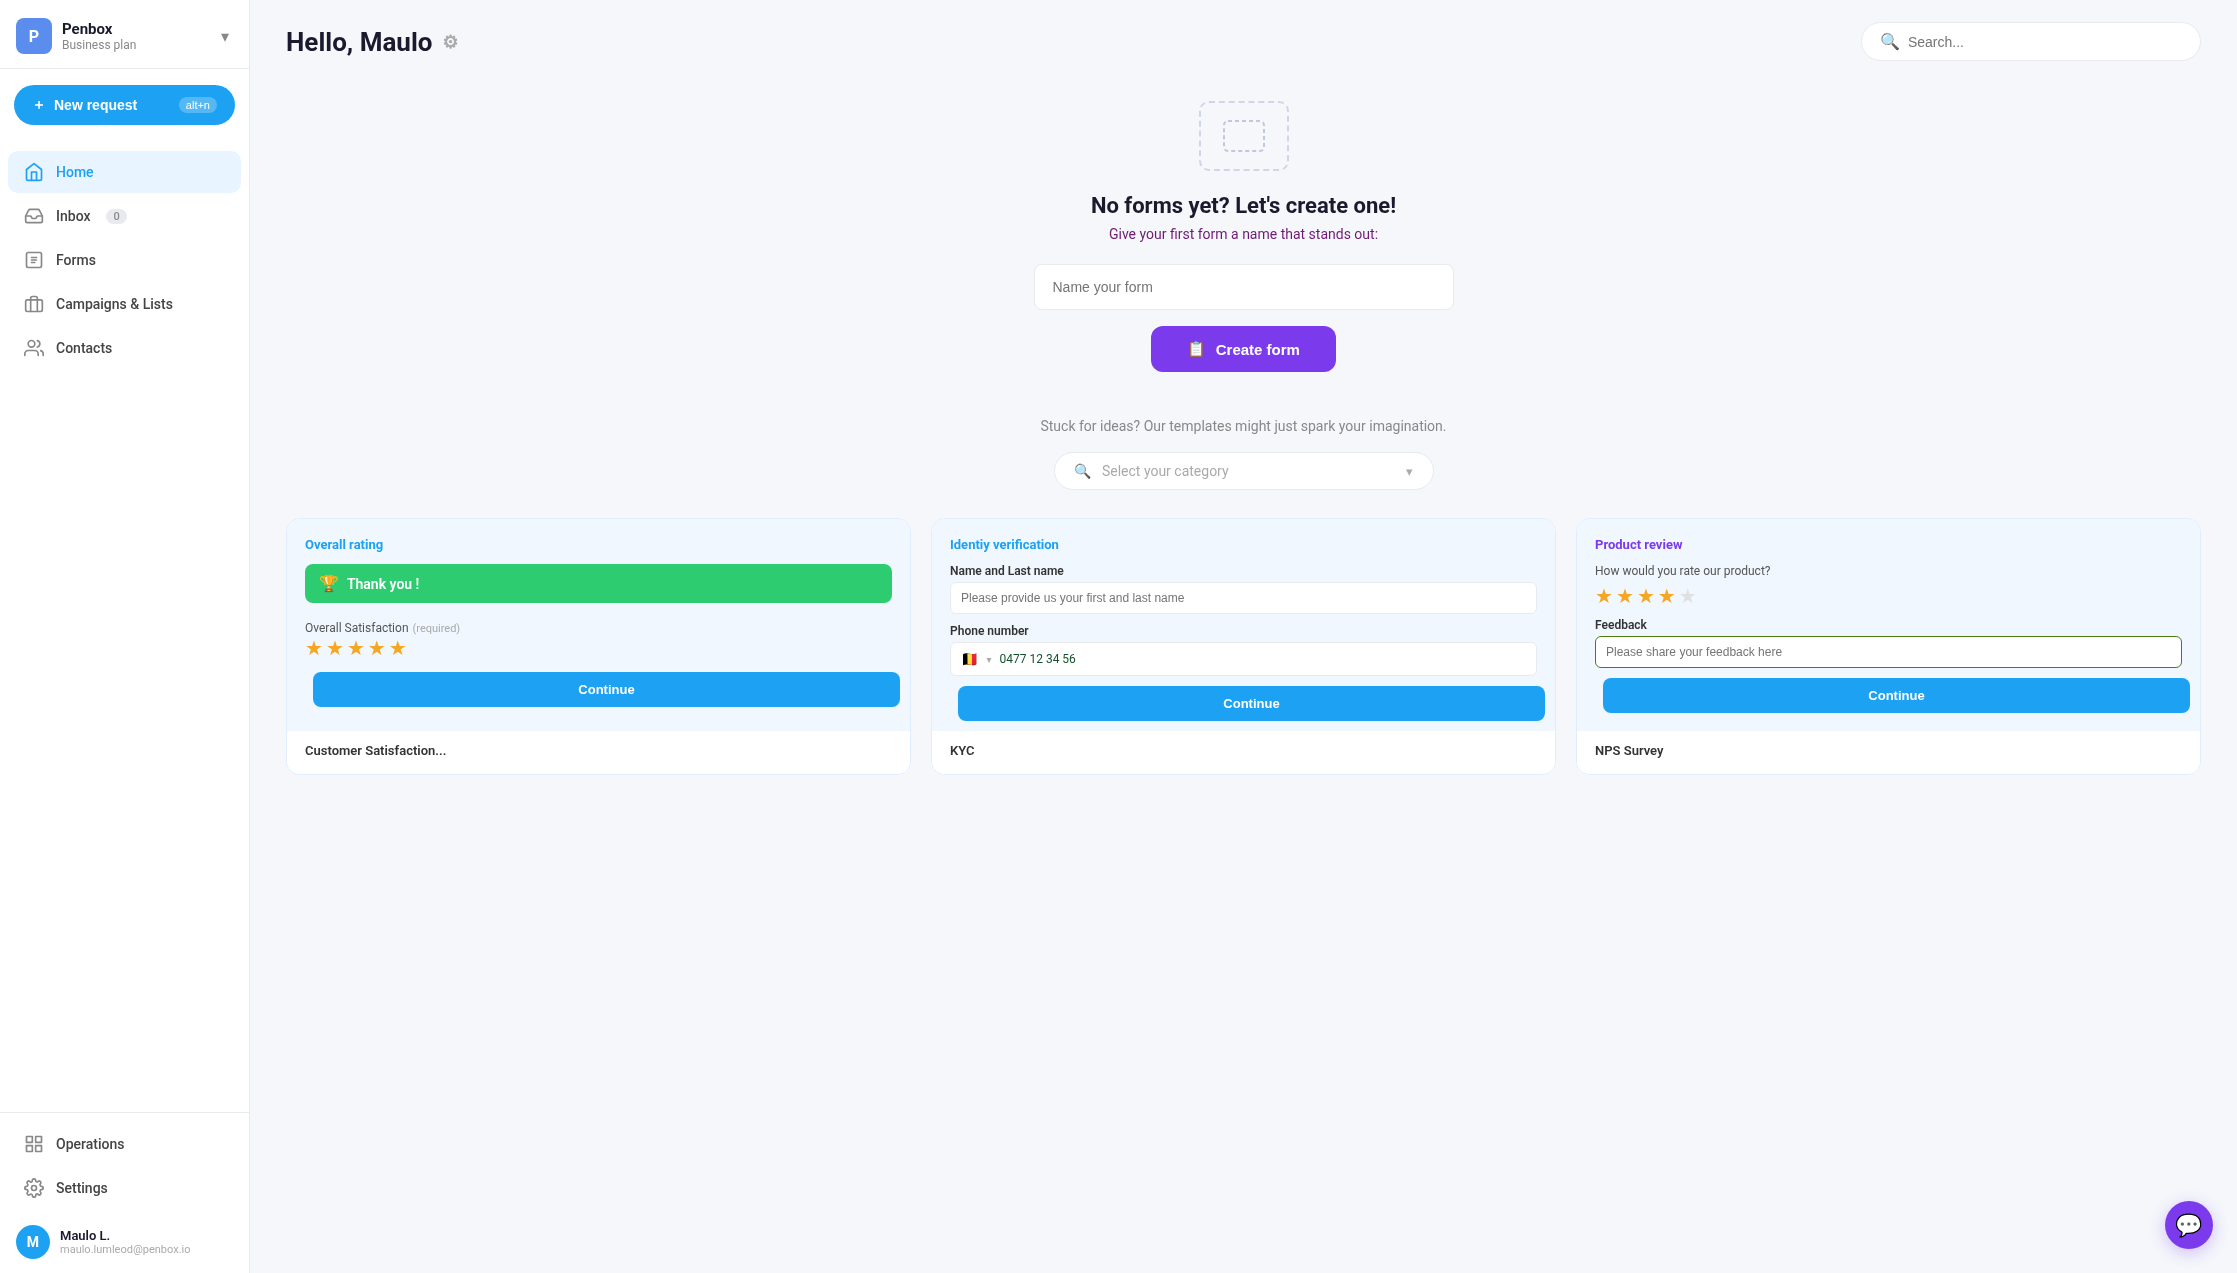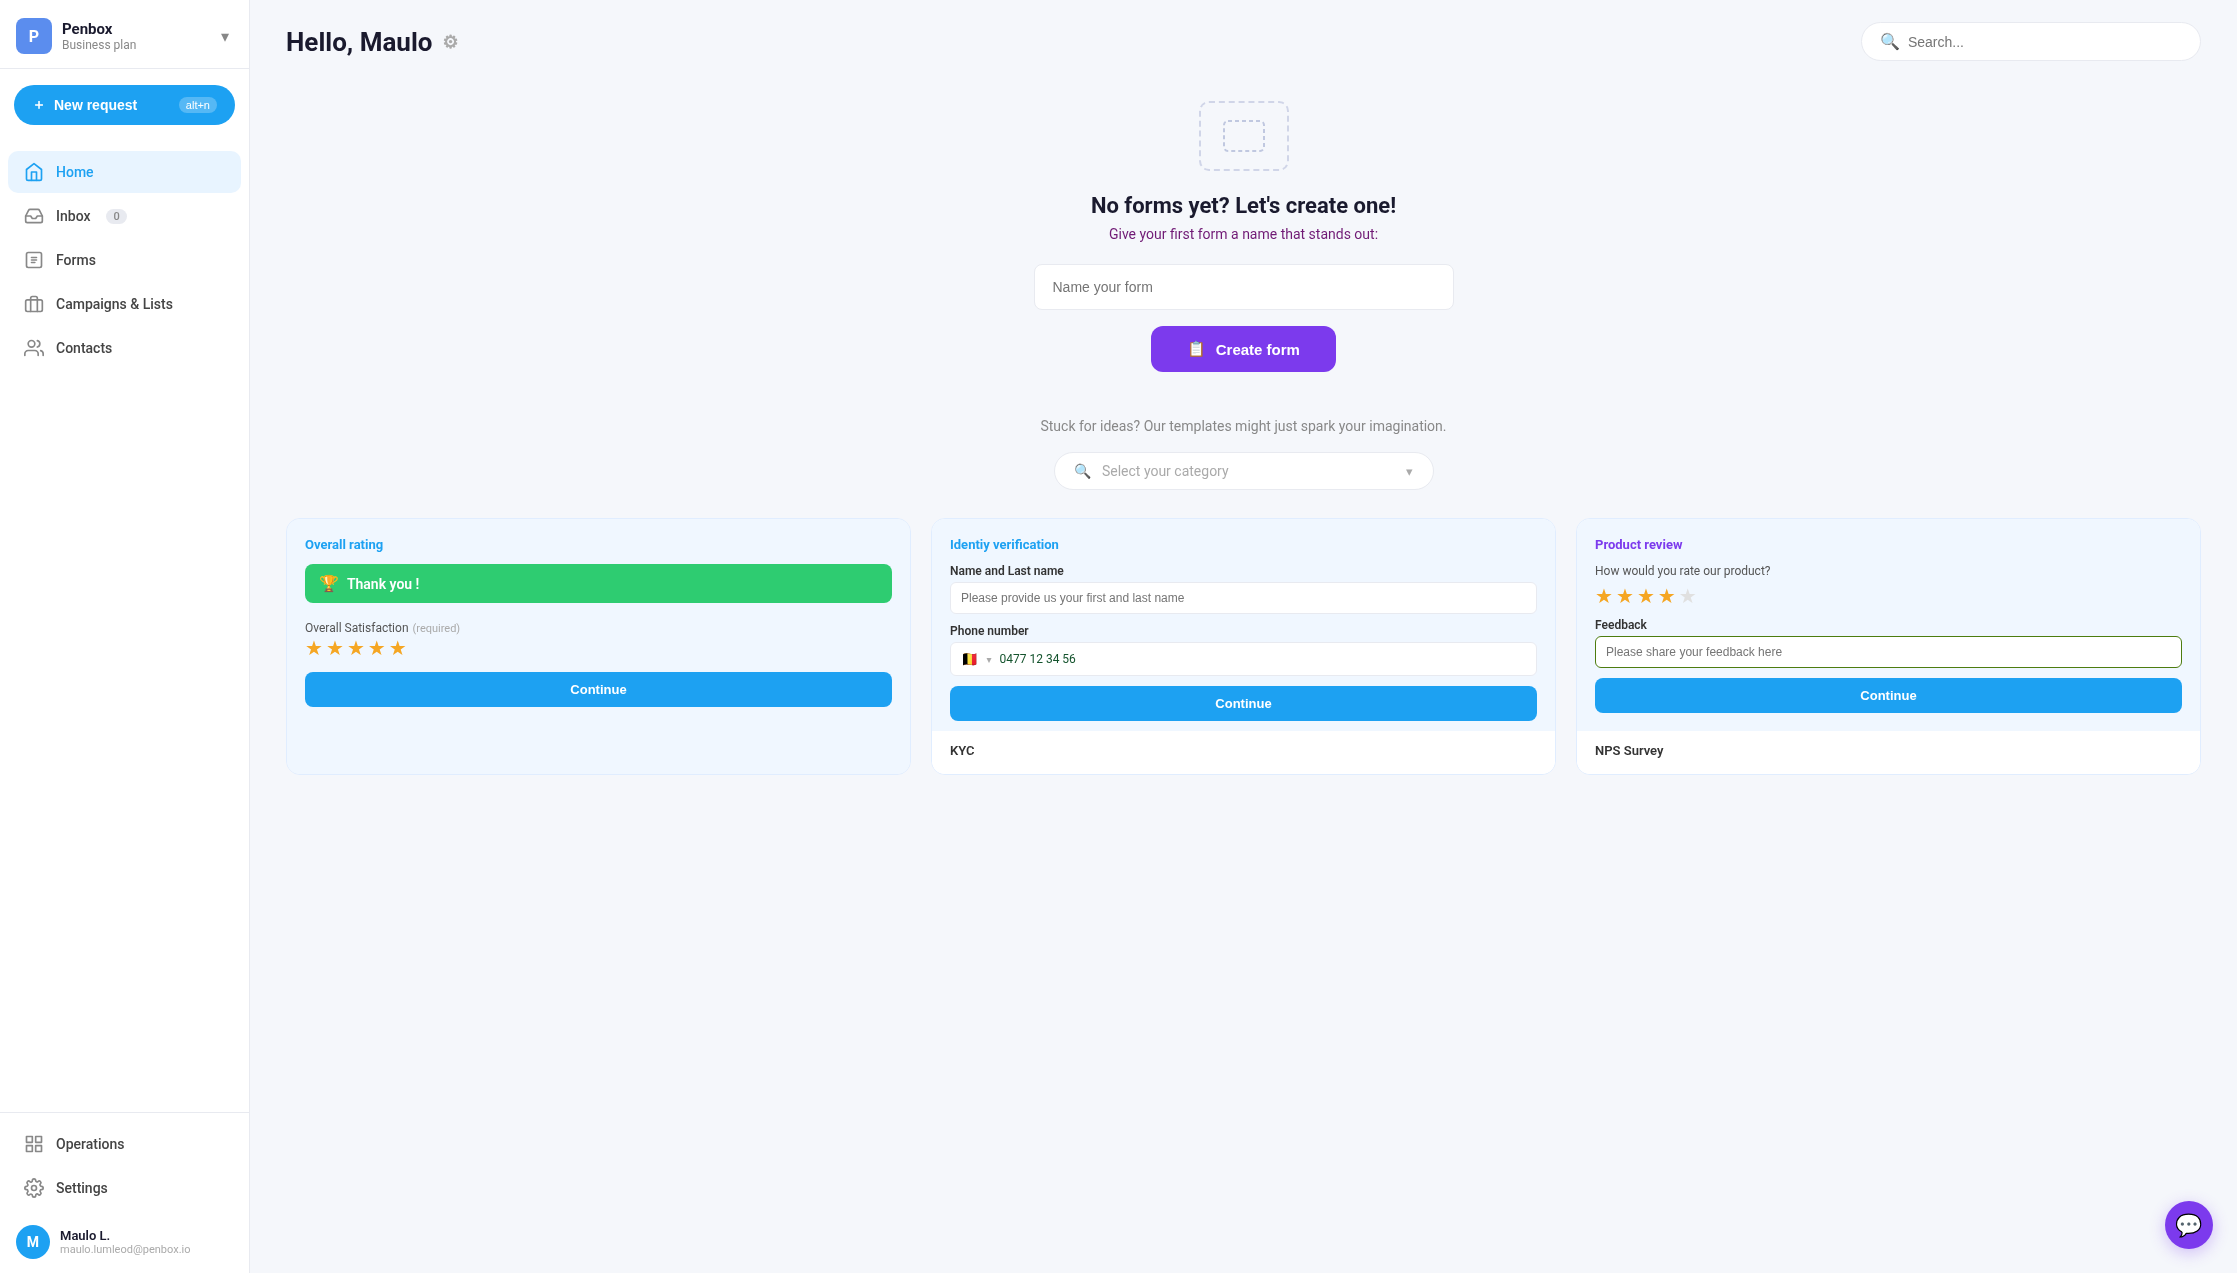--- a/index.html
+++ b/index.html
@@ -287,20 +287,21 @@
       background: #1da1f2;
       color: #fff;
       border: none;
       border-radius: 8px;
       padding: 10px;
       font-size: 13px;
       font-weight: 600;
       cursor: pointer;
       width: 100%;
       text-align: center;
+      margin-left: 8px;
     }
     .card-footer {
       padding: 12px 18px 16px;
       background: #fff;
     }
     .card-name { font-size: 13px; font-weight: 600; color: #333; }
 
     
     .chat-widget {
       position: fixed;
@@ -471,20 +472,23 @@
           </div>
           <div class="stars">
             <span class="star">★</span>
             <span class="star">★</span>
             <span class="star">★</span>
             <span class="star">★</span>
             <span class="star">★</span>
           </div>
           <button class="continue-btn">Continue</button>
         </div>
+        <div class="card-footer">
+          <div class="card-name">Customer Satisfaction...</div>
+        </div>
       </div>
 
       <div class="template-card">
         <div class="card-preview">
           <div class="card-label">Identiy verification</div>
           <div class="field-group">
             <div class="field-label">Name and Last name</div>
             <input class="field-input" type="text" placeholder="Please provide us your first and last name" style="">
           </div>
           <div class="field-group">

